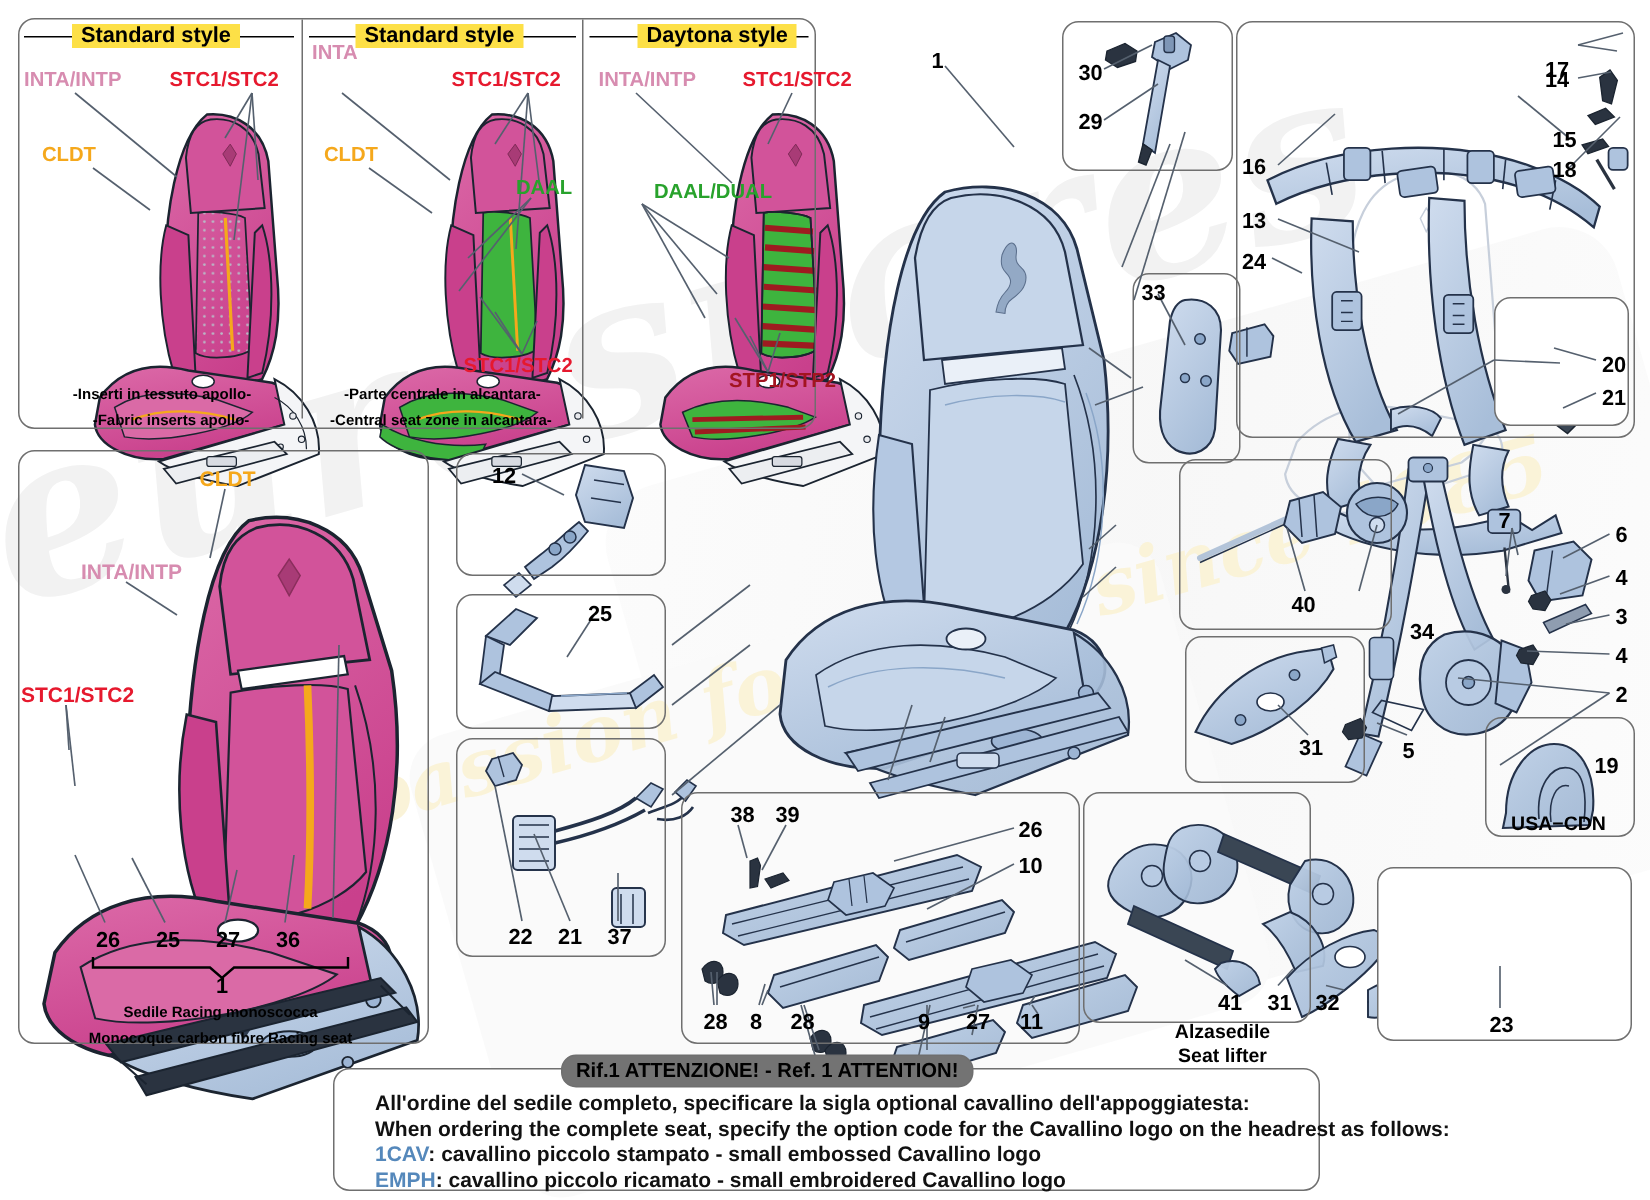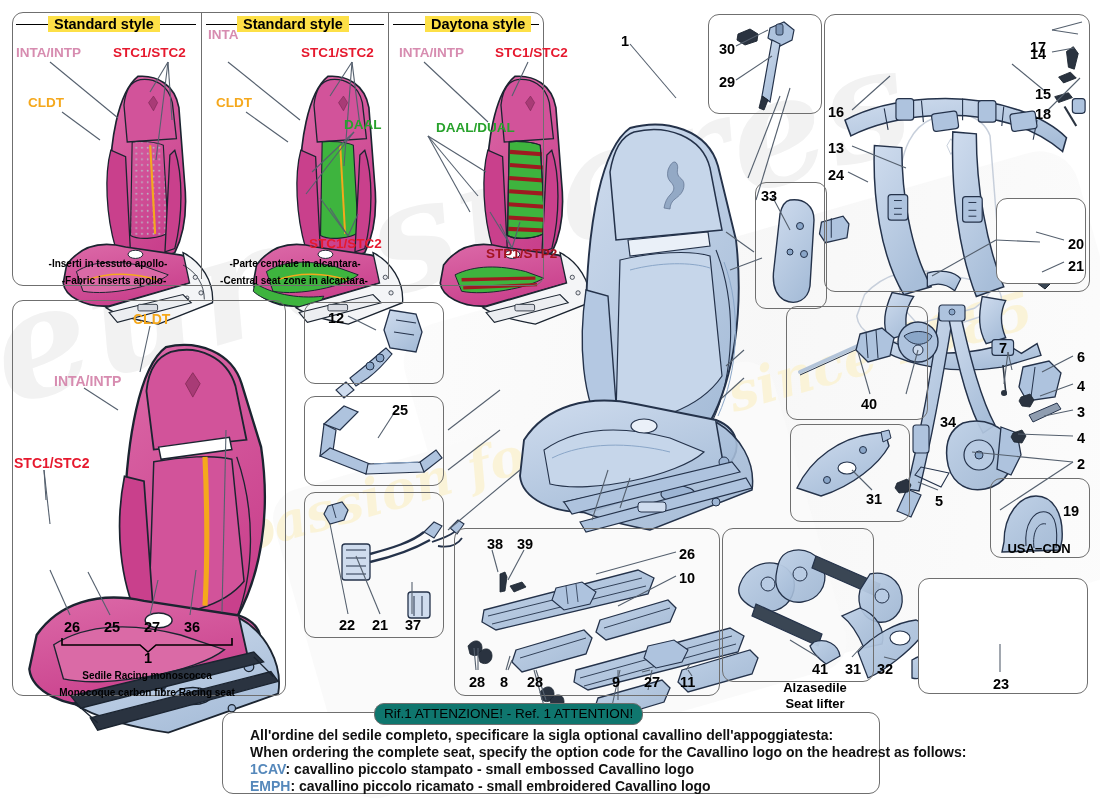--- a/index.html
+++ b/index.html
@@ -48,22 +48,22 @@
        padding:0 6px;white-space:nowrap;}
 
   svg{position:absolute;left:0;top:0;width:1100px;height:800px;z-index:1;
       pointer-events:none;overflow:visible;}
   svg.over{z-index:4;}
 
   
   #attn{position:absolute;left:222px;top:712px;width:656px;height:80px;
         border:1.3px solid #6f6f6f;border-radius:11px;background:#fff;z-index:3;}
   #attn-title{position:absolute;left:374px;top:703px;z-index:7;
-              background:#0f766e;border:1.4px solid #6f6f6f;border-radius:10px;
-              padding:2px 9px 3px;font-weight:400;font-size:13.5px;white-space:nowrap;}
+              background:#737373;border:1.4px solid #6f6f6f;border-radius:10px;
+              padding:2px 9px 3px;font-weight:700;font-size:13.5px;white-space:nowrap;}
   .attn-line{position:absolute;font-size:14px;font-weight:700;white-space:nowrap;
              z-index:5;color:#111;}
   .attn-code{color:#5588bb;}
 </style>
 </head>
 <body>
 
 <div id="watermark">
   <div class="wm-ghost"></div>
   <div class="wm-ghost2"></div>

